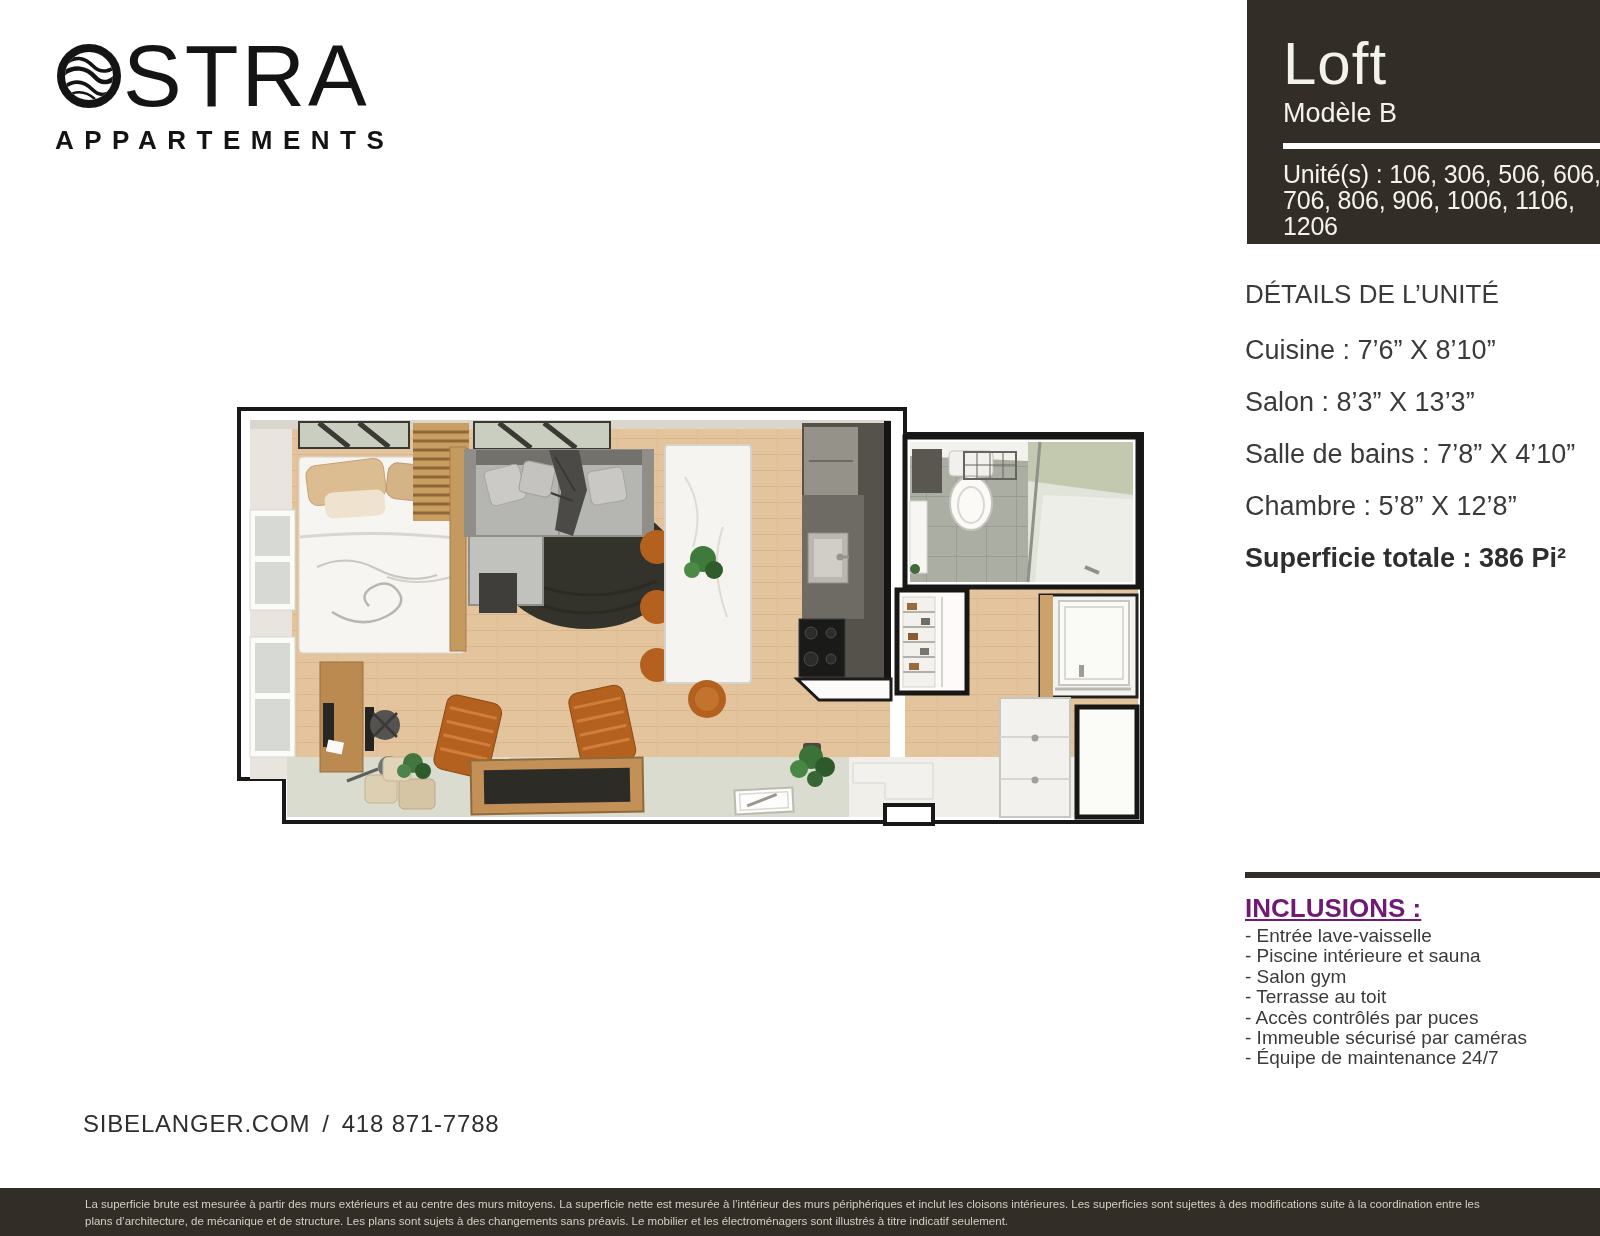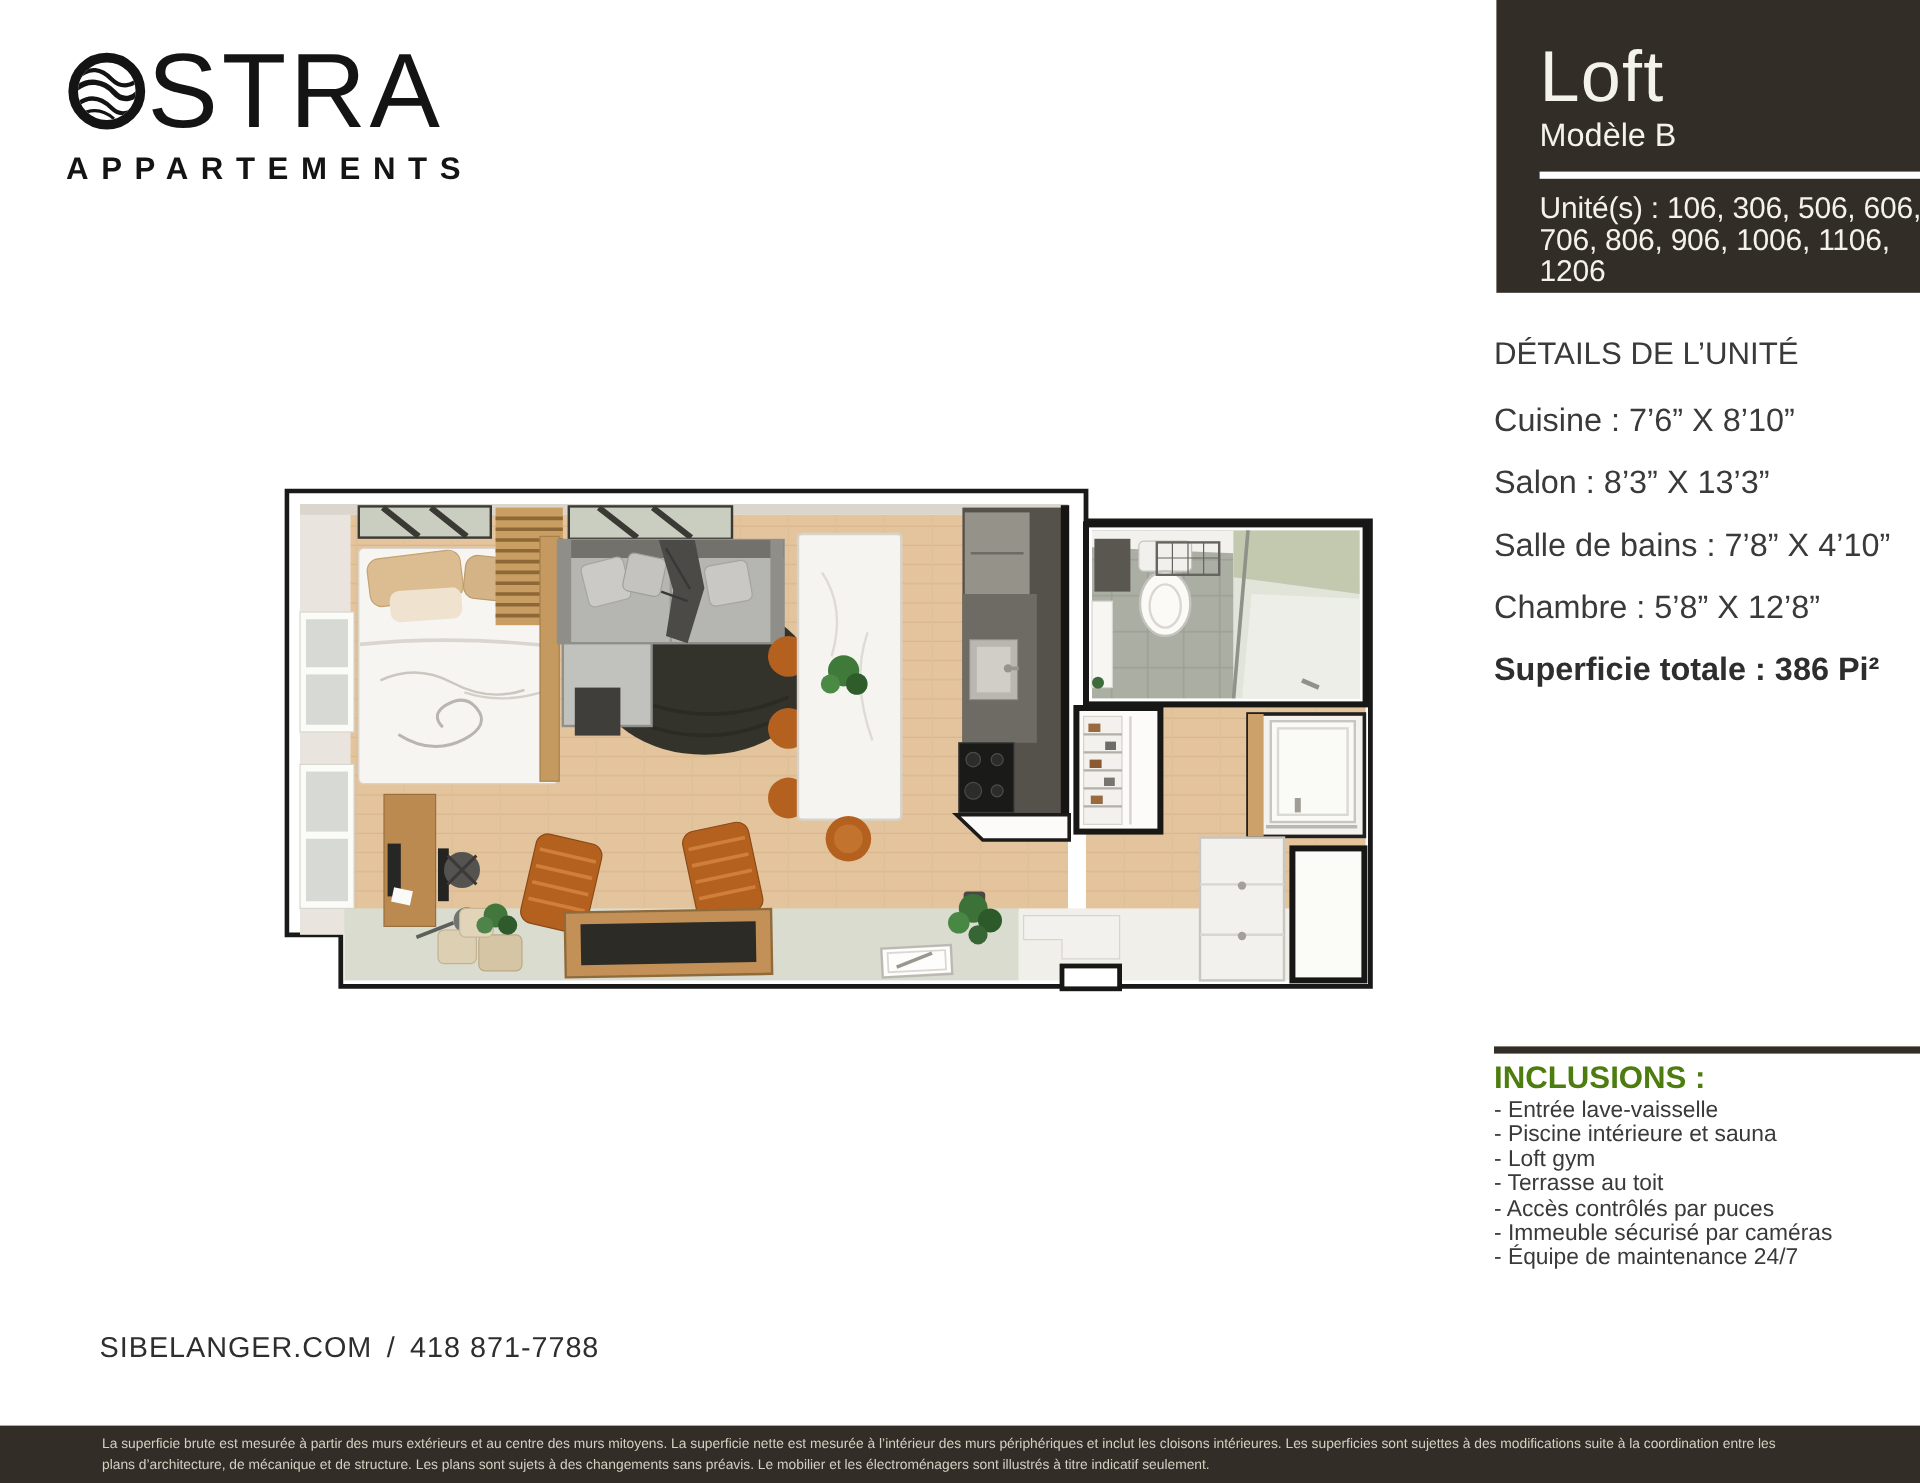--- a/index.html
+++ b/index.html
@@ -25,21 +25,21 @@
   
   .details{position:absolute;left:1245px;top:281px;width:360px;}
   .details-title{font-size:26px;line-height:27px;color:#3a3a3a;}
   .detail-line{font-size:27px;line-height:27px;margin-top:25px;color:#3a3a3a;}
   .detail-line.first{margin-top:29px;}
   .detail-total{font-size:27px;line-height:27px;margin-top:25px;font-weight:700;color:#2e2e2e;}
 
   
   .inclusions{position:absolute;left:1245px;top:872px;width:355px;}
   .inclusions-bar{height:6px;background:#322d27;}
-  .inclusions-title{margin-top:6px;font-size:26px;line-height:28px;font-weight:600;color:#4d7c0f;}
+  .inclusions-title{margin-top:16px;font-size:26px;line-height:28px;font-weight:600;color:#701a75;text-decoration:underline;}
   .inclusions-list{margin-top:4px;}
   .inclusion-item{font-size:19px;line-height:20.4px;color:#3a3a3a;}
 
   
   .contact{position:absolute;left:83px;top:1110px;font-size:24px;letter-spacing:0.8px;color:#2e2e2e;
            font-weight:500;}
   .contact .sep{margin:0 12px;font-weight:400;}
   .disclaimer{position:absolute;left:0;top:1188px;width:1600px;height:48px;background:#322d27;
               box-sizing:border-box;padding:8px 16px 0 85px;}
   .disclaimer div{font-size:11.5px;line-height:17px;color:#d5cfc2;white-space:nowrap;}
@@ -296,21 +296,21 @@
       </g>
     </svg>
   </figure>
 
   <section class="inclusions">
     <div class="inclusions-bar"></div>
     <div class="inclusions-title">INCLUSIONS :</div>
     <div class="inclusions-list">
       <div class="inclusion-item">- Entrée lave-vaisselle</div>
       <div class="inclusion-item">- Piscine intérieure et sauna</div>
-      <div class="inclusion-item">- Loft gym</div>
+      <div class="inclusion-item">- Salon gym</div>
       <div class="inclusion-item">- Terrasse au toit</div>
       <div class="inclusion-item">- Accès contrôlés par puces</div>
       <div class="inclusion-item">- Immeuble sécurisé par caméras</div>
       <div class="inclusion-item">- Équipe de maintenance 24/7</div>
     </div>
   </section>
 
   <div class="contact">
     <span>SIBELANGER.COM</span><span class="sep">/</span><span>418 871-7788</span>
   </div>

